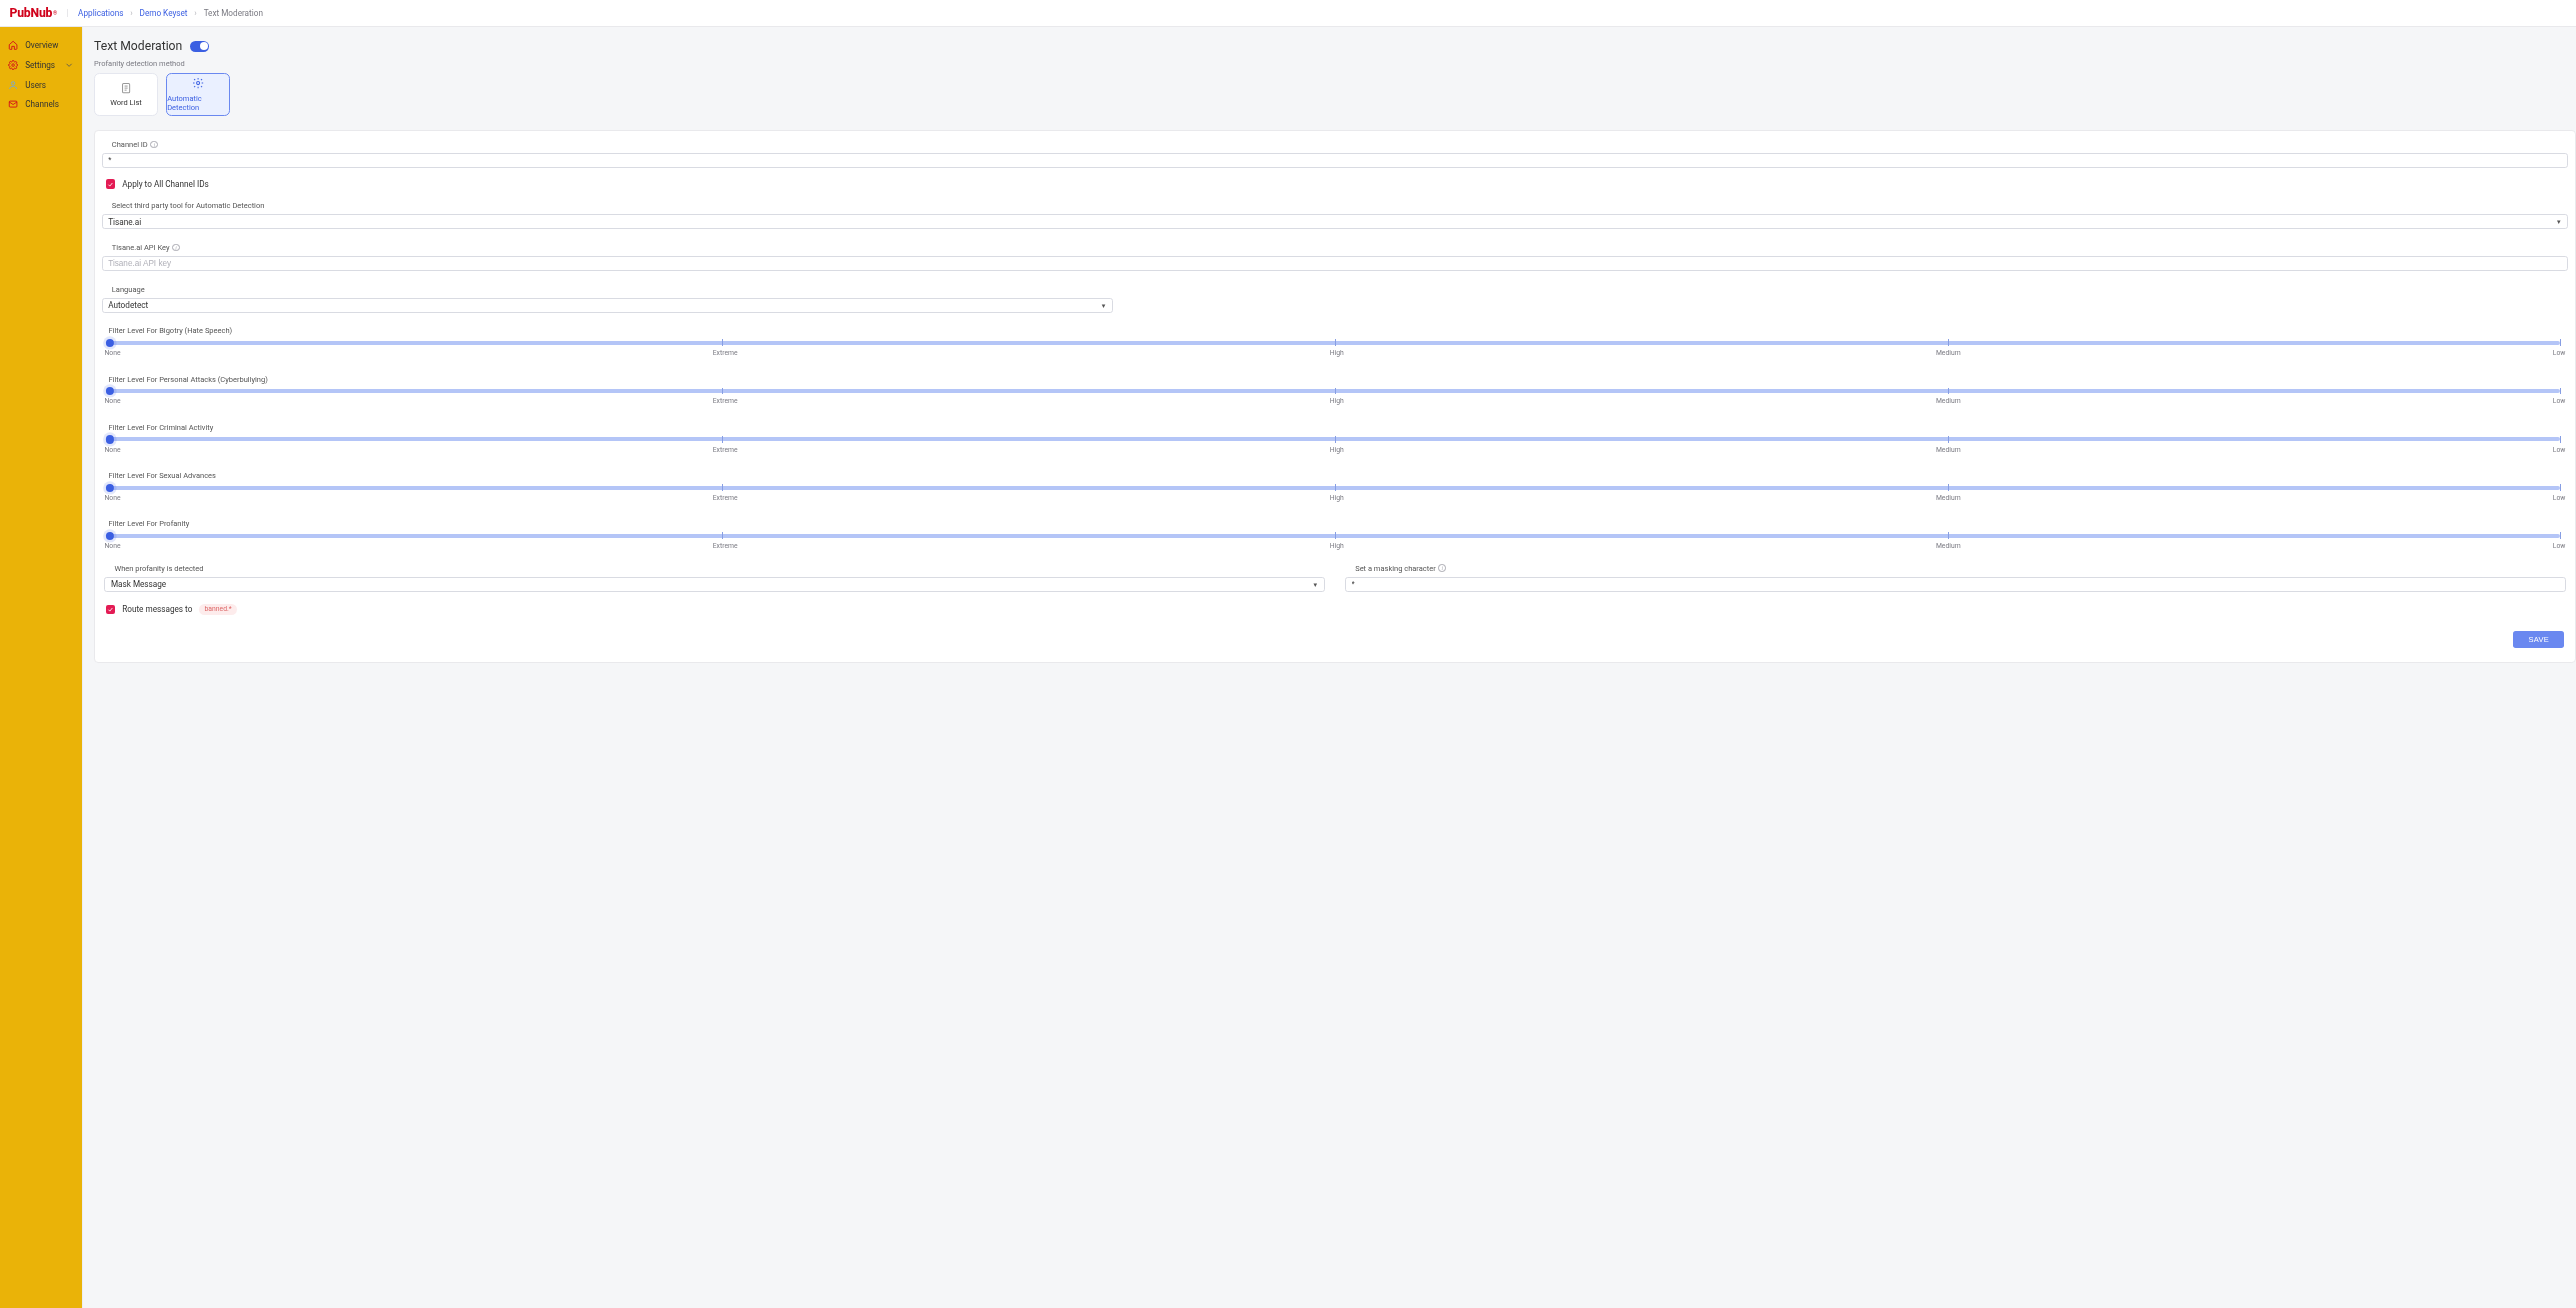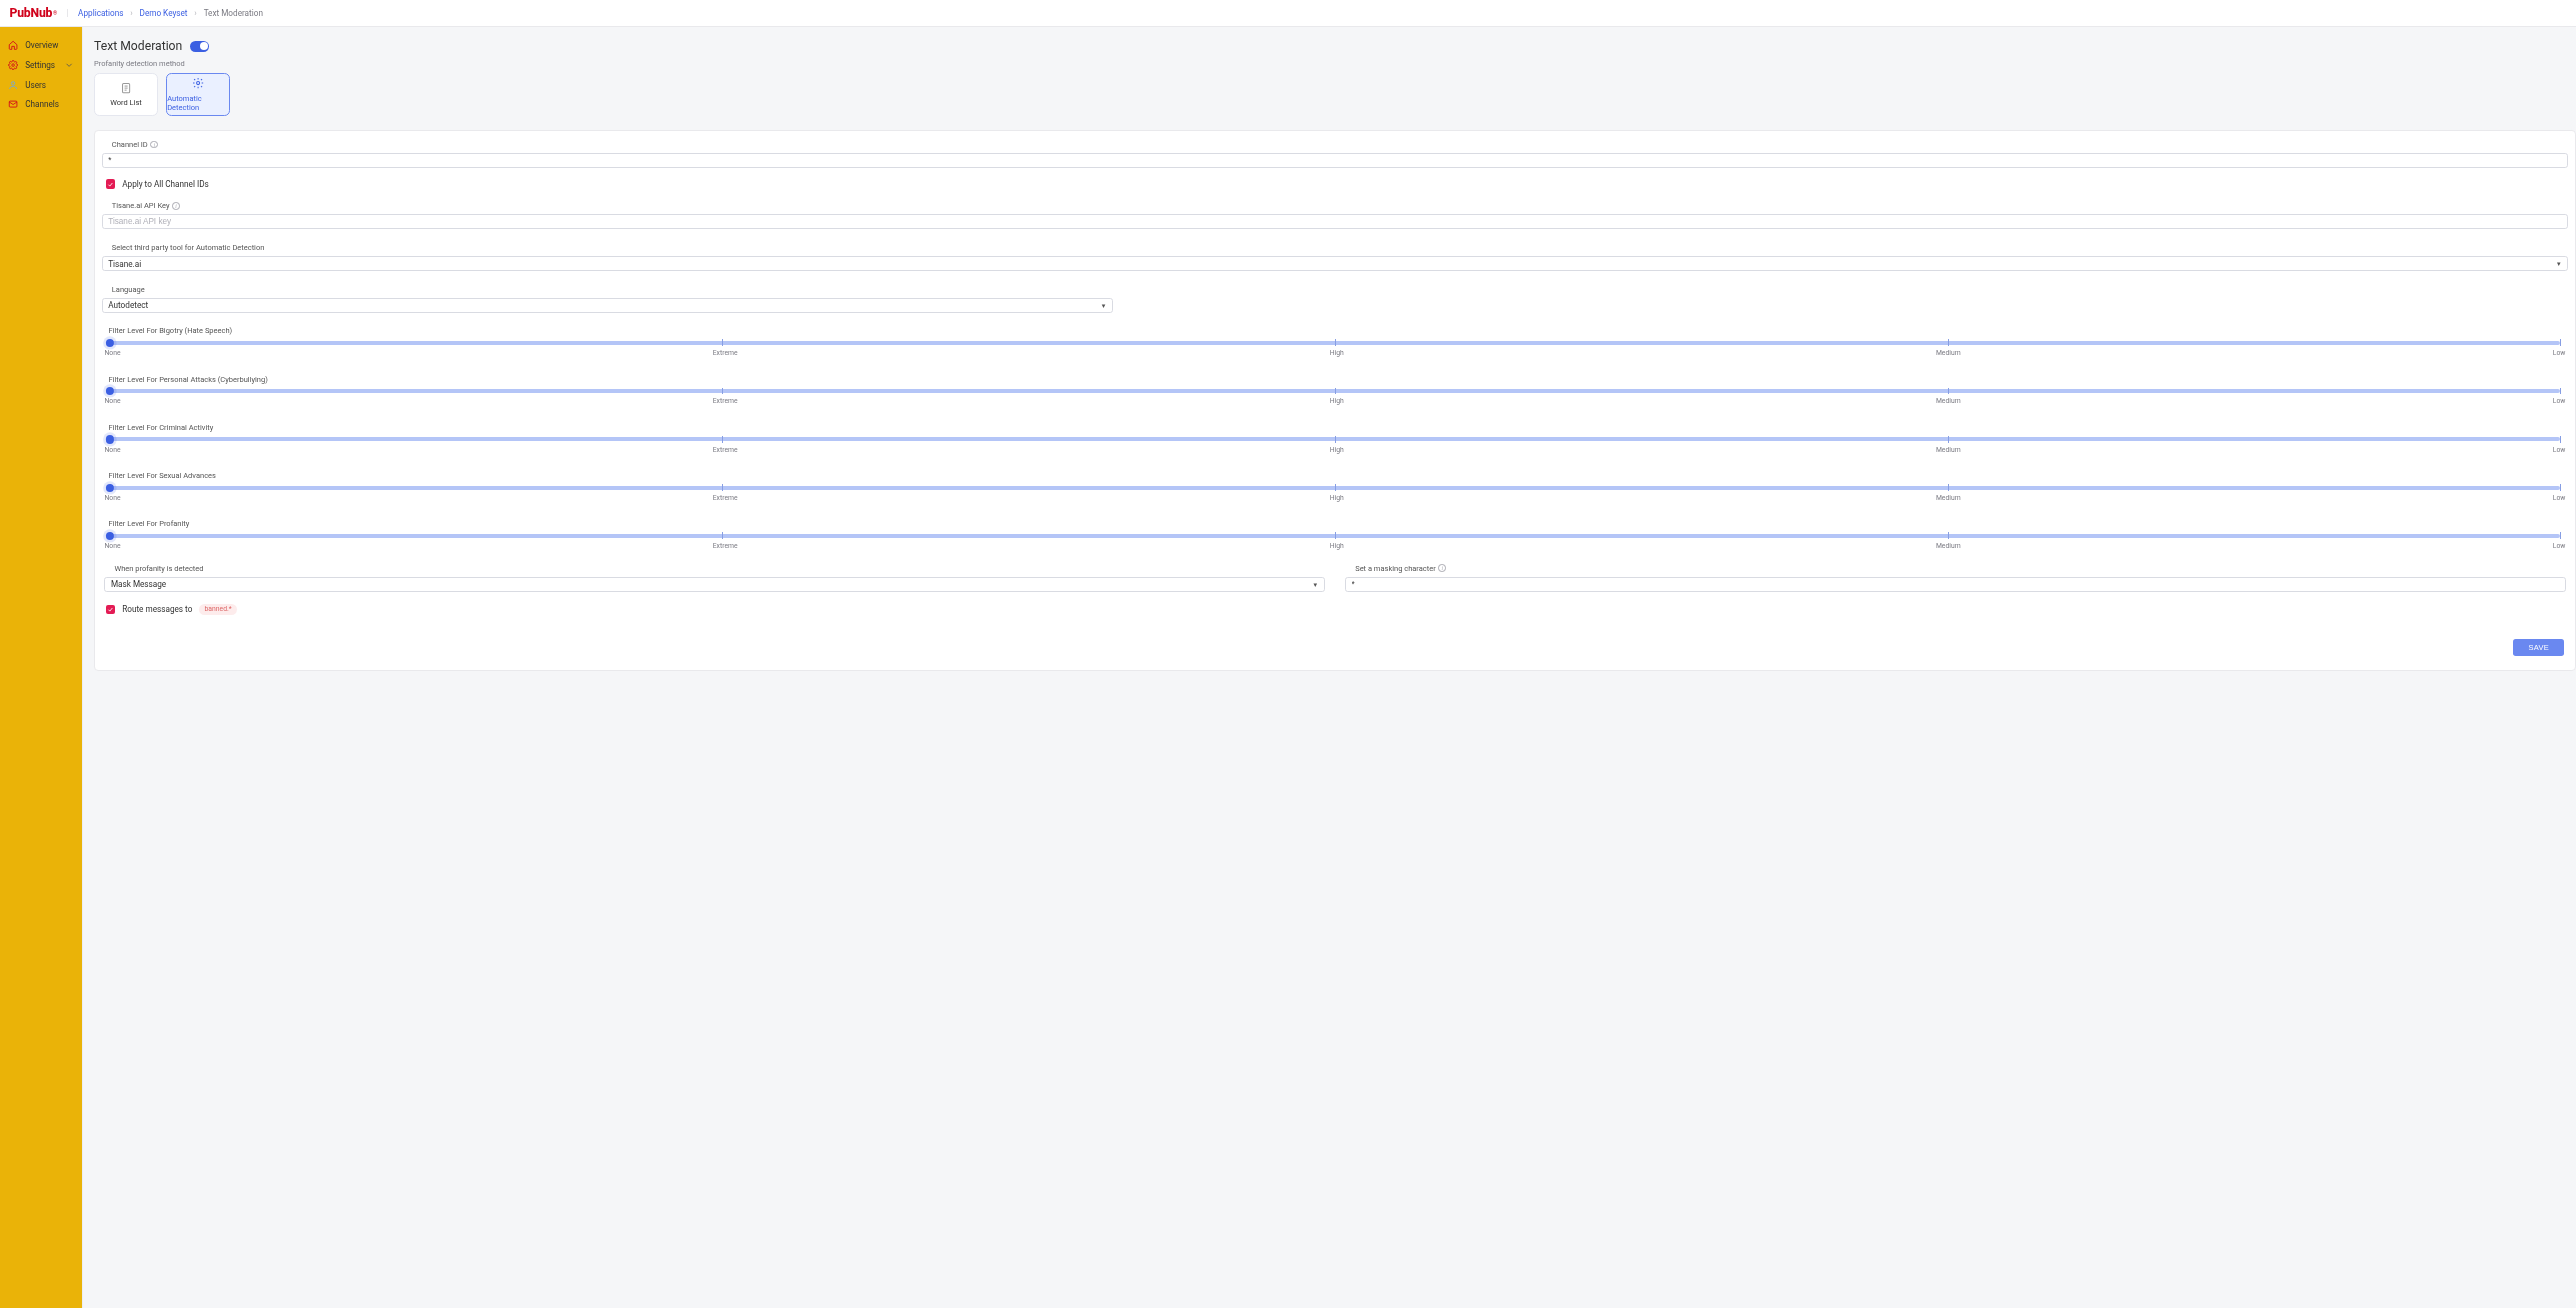--- a/index.html
+++ b/index.html
@@ -156,21 +156,21 @@
   box-shadow: 0 0 0 2.7px rgba(59,95,226,0.15);
 }
 .slider-labels {
   display: flex; justify-content: space-between; font-size: 6.8px; color: #7a7a82; margin-top: 4.1px; padding: 0 0px; gap: 21px;
 }
 
 .two-col { display: grid; grid-template-columns: 1fr 1fr; gap: 20.4px; padding: 0 2.7px; }
 
 .save-row { display: flex; justify-content: flex-end; margin-top: 16.3px; padding-right: 4.1px; }
 .save-btn {
-  background: #6a88f0; color: #fff; border: none; border-radius: 2.7px; padding: 4.1px 15px; font-size: 7.5px; letter-spacing: 0.3px; cursor: pointer; margin-top: 8px;
+  background: #6a88f0; color: #fff; border: none; border-radius: 2.7px; padding: 4.1px 15px; font-size: 7.5px; letter-spacing: 0.3px; cursor: pointer;
 }
 
 .half-width { width: 49%; }
 </style>
 </head>
 <body>
 
 <div class="topbar">
   <span class="logo">
     <span>PubNub</span>
@@ -260,33 +260,33 @@
       <div class="check-row">
         <span class="chk">
           <svg viewBox="0 0 24 24" fill="none" stroke="#fff" stroke-width="3">
               <polyline points="5 13 10 18 19 7"></polyline>
             </svg>
         </span>
         <span class="chk-label">Apply to All Channel IDs</span>
       </div>
 
       <div class="mb20">
-        <div class="field-label">
-          <span>Tisane.ai API Key</span>
-          <span class="info-icon">i</span>
-        </div>
-        <input class="text-input" placeholder="Tisane.ai API key" style="">
-      </div>
-
-      <div class="mb20">
         <div class="field-label">Select third party tool for Automatic Detection</div>
         <div class="select">
           <span class="select-val">Tisane.ai</span>
           <span class="tri">▼</span>
         </div>
+      </div>
+
+      <div class="mb20">
+        <div class="field-label">
+          <span>Tisane.ai API Key</span>
+          <span class="info-icon">i</span>
+        </div>
+        <input class="text-input" placeholder="Tisane.ai API key" style="">
       </div>
 
       <div class="mb20">
         <div class="field-label">Language</div>
         <div class="select half-width" style="width:41%;">
           <span class="select-val">Autodetect</span>
           <span class="tri">▼</span>
         </div>
       </div>
 

